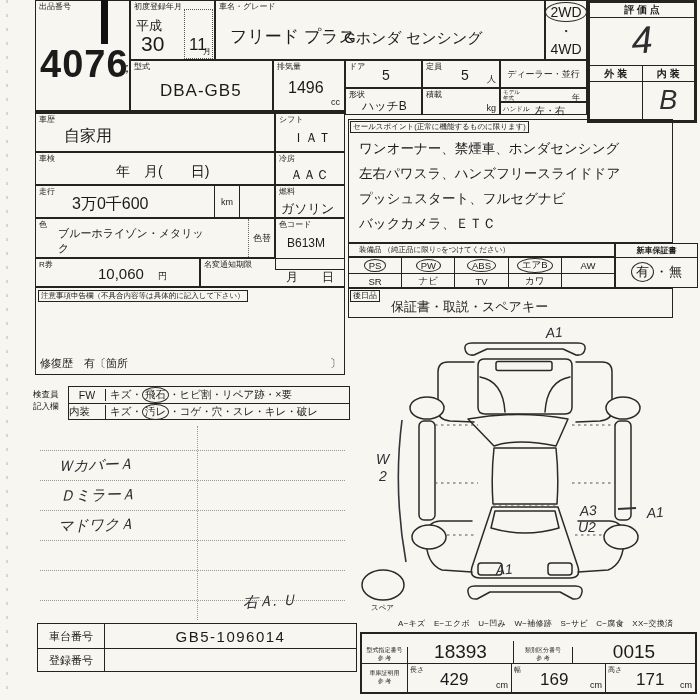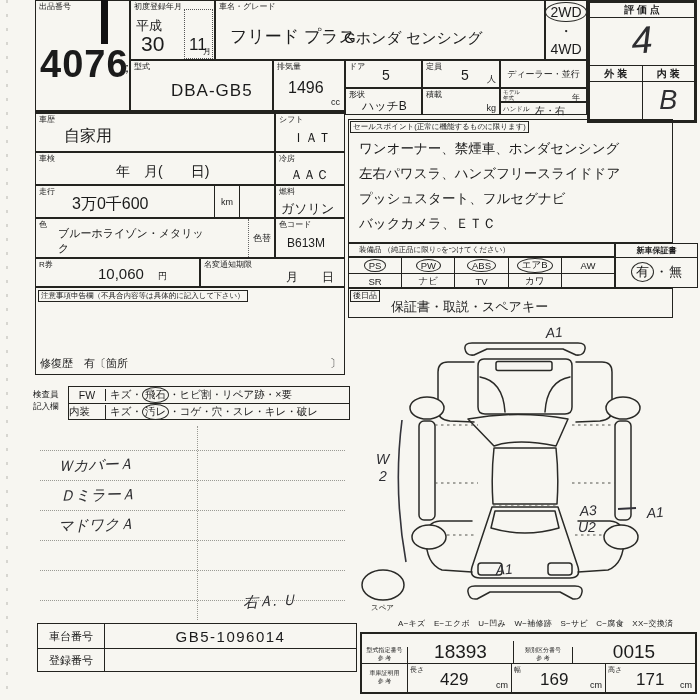--- a/index.html
+++ b/index.html
@@ -66,21 +66,21 @@
       <div style="flex:1;display:flex;align-items:center;justify-content:center;">内 装</div>
     </div>
     <div style="position:absolute;left:0;top:77px;width:104px;height:40px;display:flex;">
       <div style="flex:1;border-right:1.2px solid #23231f;"></div>
       <div class="hand" style="flex:1;display:flex;align-items:center;justify-content:center;font-size:27px;">B</div>
     </div>
   </div>
 
   <div class="box" style="left:130px;top:60px;width:143px;height:53px;border-bottom-width:3px;">
     <span class="lbl" style="left:3px;top:2px;">型式</span>
-    <span class="val" style="left:40px;top:20px;font-size:17px;letter-spacing:1px;">DBA-GB5</span>
+    <span class="val" style="left:29px;top:20px;font-size:17px;letter-spacing:1px;">DBA-GB5</span>
   </div>
   <div class="box" style="left:273px;top:60px;width:72px;height:53px;border-bottom-width:3px;">
     <span class="lbl" style="left:3px;top:2px;">排気量</span>
     <span class="val" style="left:14px;top:18px;font-size:16px;">1496</span>
     <span class="val" style="right:4px;bottom:3px;font-size:9px;">cc</span>
   </div>
   <div class="box" style="left:345px;top:60px;width:77px;height:28px;">
     <span class="lbl" style="left:3px;top:2px;">ドア</span>
     <span class="val" style="left:36px;top:6px;font-size:14px;">5</span>
   </div>
@@ -131,21 +131,21 @@
   </div>
   <div class="box" style="left:275px;top:185px;width:70px;height:33px;">
     <span class="lbl" style="left:3px;top:2px;">燃料</span>
     <span class="val" style="left:5px;top:14px;font-size:13px;">ガソリン</span>
   </div>
   <div class="box" style="left:35px;top:218px;width:240px;height:40px;">
     <span class="lbl" style="left:3px;top:2px;">色</span>
     <span class="val" style="left:22px;top:7px;font-size:11px;width:150px;white-space:normal;line-height:1.35;">ブルーホライゾン・メタリック</span>
     <div style="position:absolute;left:212px;top:0;width:26px;height:100%;border-left:1.2px dotted #666;display:flex;align-items:center;justify-content:center;font-size:9px;">色替</div>
   </div>
-  <div class="box" style="left:275px;top:218px;width:70px;height:40px;padding-left:36px;">
+  <div class="box" style="left:275px;top:218px;width:70px;height:52px;padding-left:36px;">
     <span class="lbl" style="left:3px;top:2px;">色コード</span>
     <span class="val" style="left:11px;top:17px;font-size:12px;">B613M</span>
   </div>
   <div class="box" style="left:35px;top:258px;width:165px;height:29px;">
     <span class="lbl" style="left:3px;top:2px;">R券</span>
     <span class="val" style="left:62px;top:6px;font-size:15px;">10,060</span>
     <span class="val" style="left:122px;top:11px;font-size:9px;">円</span>
   </div>
   <div class="box" style="left:200px;top:258px;width:145px;height:29px;">
     <span class="lbl" style="left:3px;top:2px;">名変通知期限</span>

